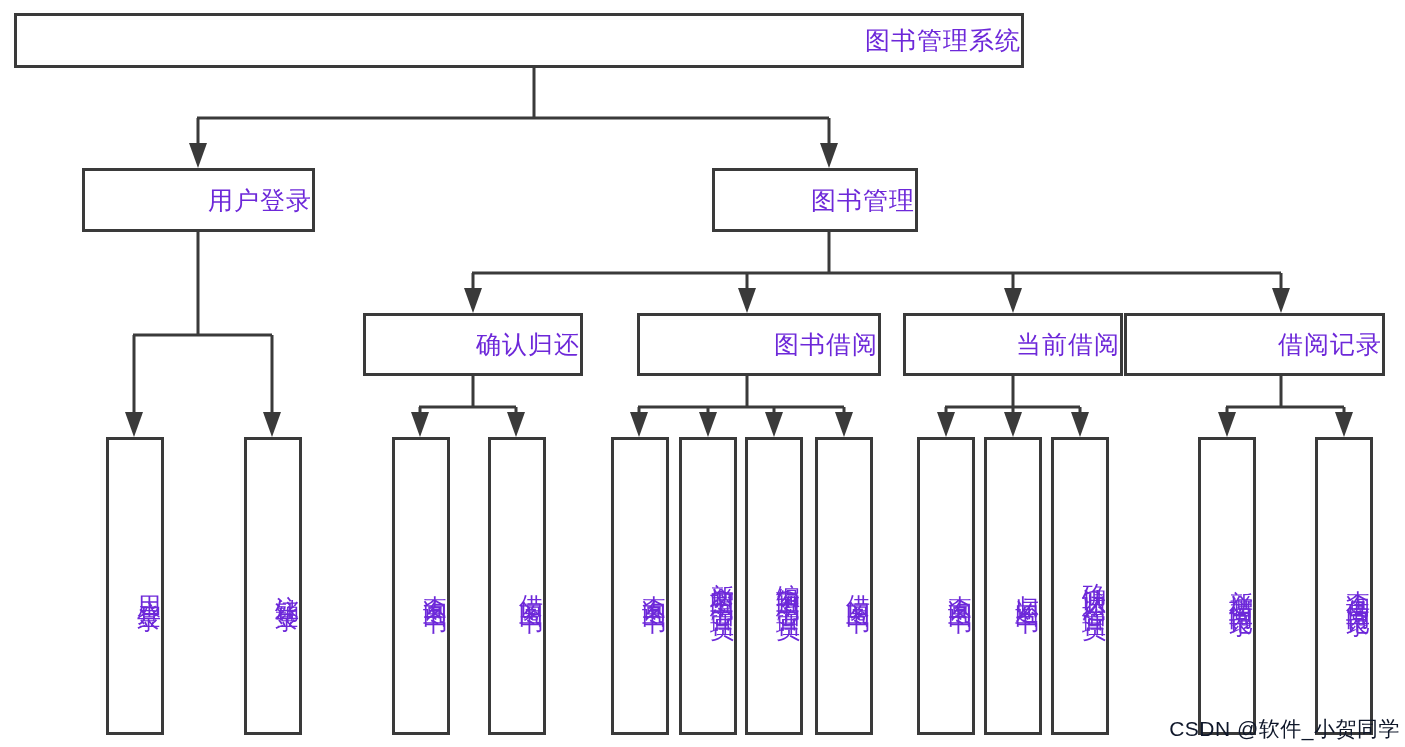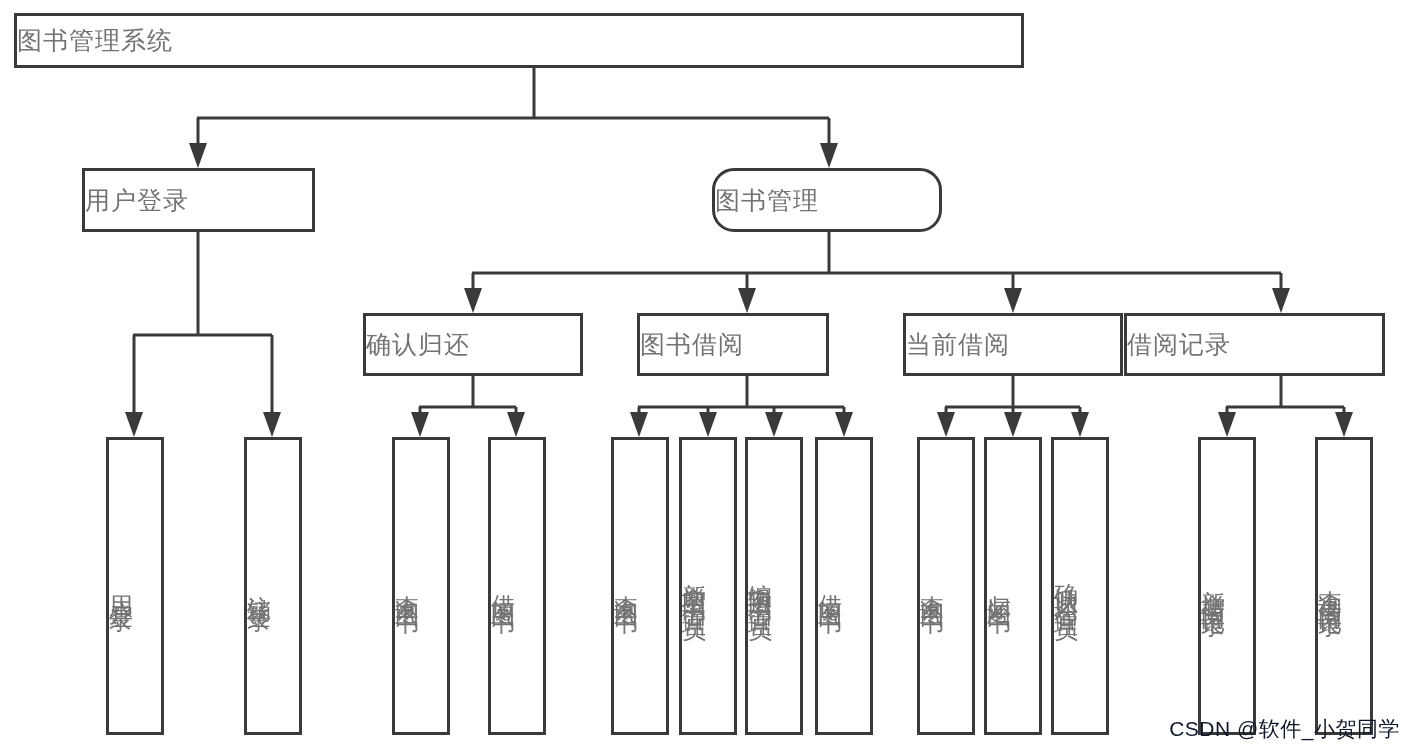--- a/index.html
+++ b/index.html
@@ -16,22 +16,22 @@
     left: 0; top: 0;
     z-index: 0;
   }
   .box {
     position: absolute;
     box-sizing: border-box;
     background: #ffffff;
     border: 3px solid #3a3a3a;
     display: flex;
     align-items: center;
-    justify-content: flex-start;
-    color: #737373;
+    justify-content: flex-end;
+    color: #6d28d9;
     z-index: 1;
   }
   .hbox { font-size: 25px; letter-spacing: 1px; }
   .root  { border-width: 3px; }
   .vbox  { width: 58px; top: 437px; height: 298px; }
   .vtext {
     writing-mode: vertical-rl;
     text-orientation: mixed;
     font-size: 24px;
     line-height: 1;
@@ -93,28 +93,28 @@
     </g>
   </svg>
 
   <div class="box hbox root" style="left:14px; top:13px; width:1010px; height:55px;">
     <span>图书管理系统</span>
   </div>
 
   <div class="box hbox" style="left:82px; top:168px; width:233px; height:64px;">
     <span>用户登录</span>
   </div>
-  <div class="box hbox" style="left:712px; top:168px; width:230px; height:64px;border-radius:22px;">
+  <div class="box hbox" style="left:712px; top:168px; width:206px; height:64px;">
     <span>图书管理</span>
   </div>
 
   <div class="box hbox" style="left:363px; top:313px; width:220px; height:63px;">
     <span>确认归还</span>
   </div>
-  <div class="box hbox" style="left:637px; top:313px; width:192px; height:63px;">
+  <div class="box hbox" style="left:637px; top:313px; width:244px; height:63px;">
     <span>图书借阅</span>
   </div>
   <div class="box hbox" style="left:903px; top:313px; width:220px; height:63px;">
     <span>当前借阅</span>
   </div>
   <div class="box hbox" style="left:1124px; top:313px; width:261px; height:63px;">
     <span>借阅记录</span>
   </div>
 
   <div class="box vbox" style="left:106px;">

